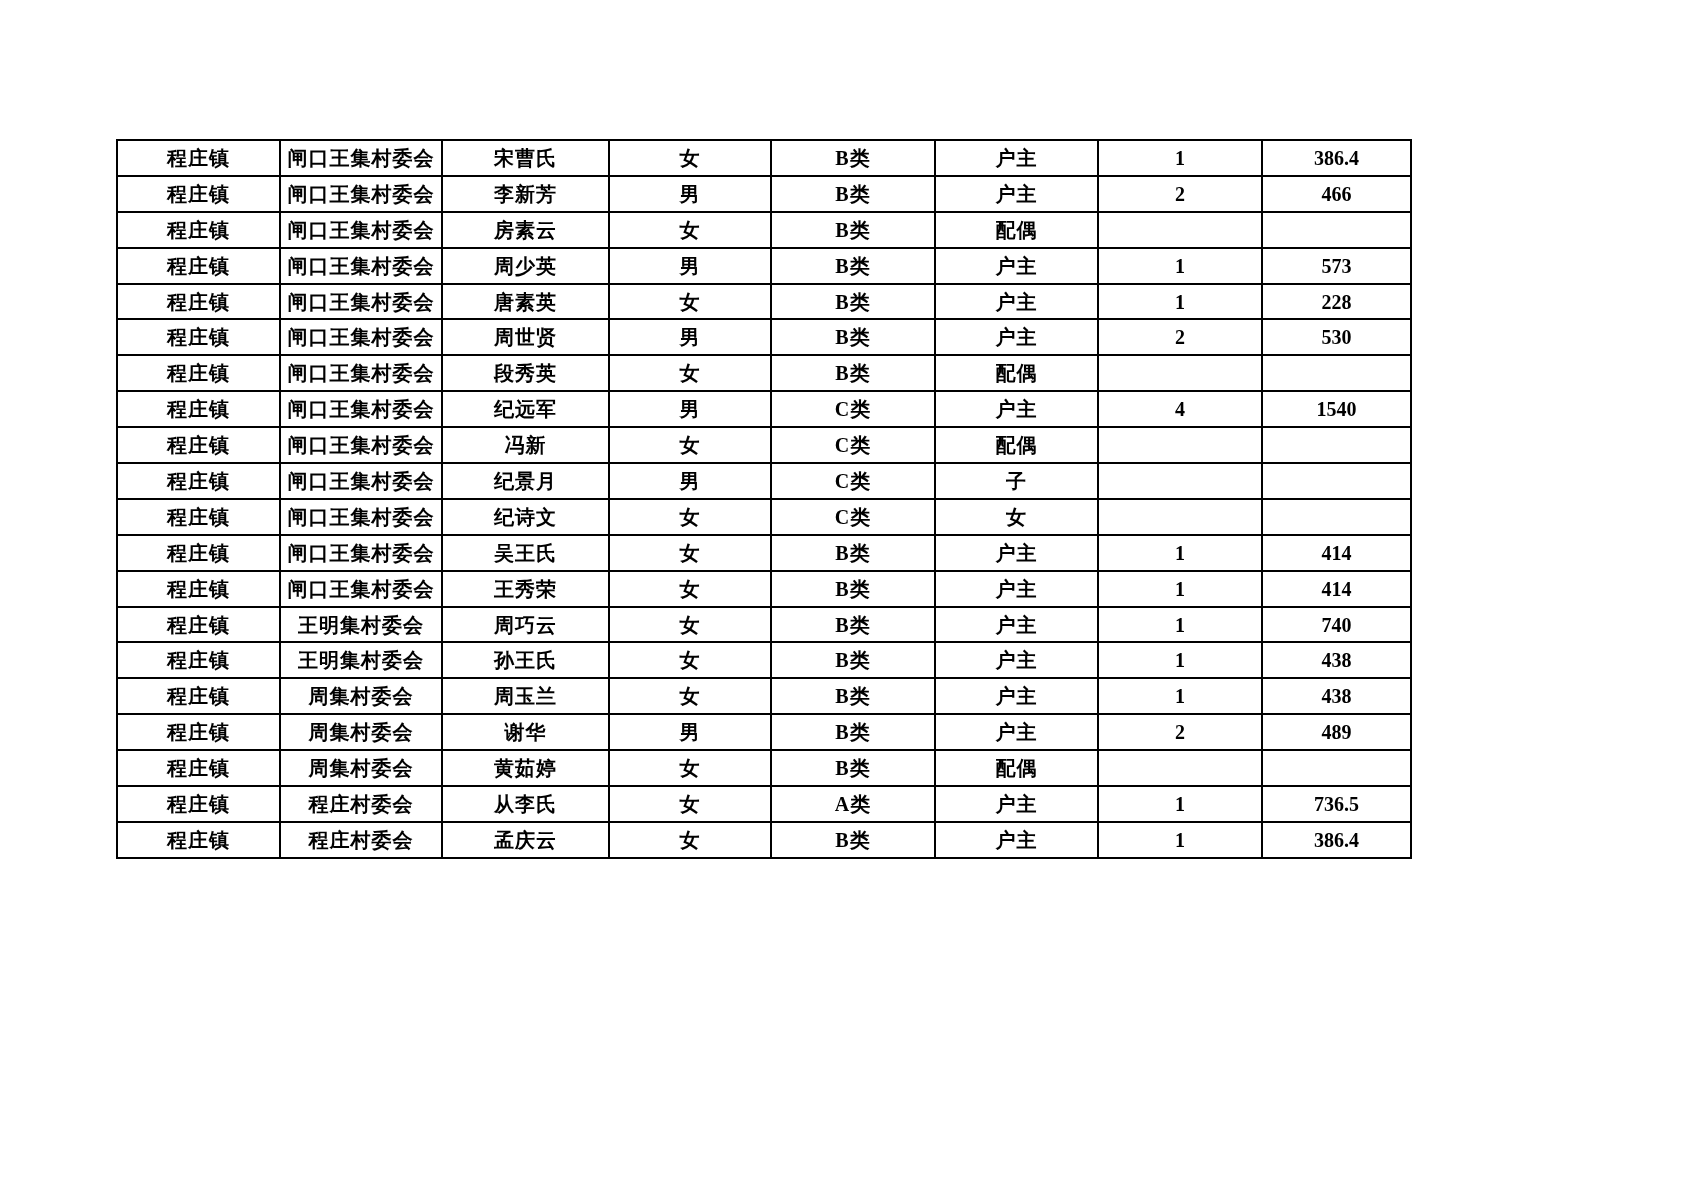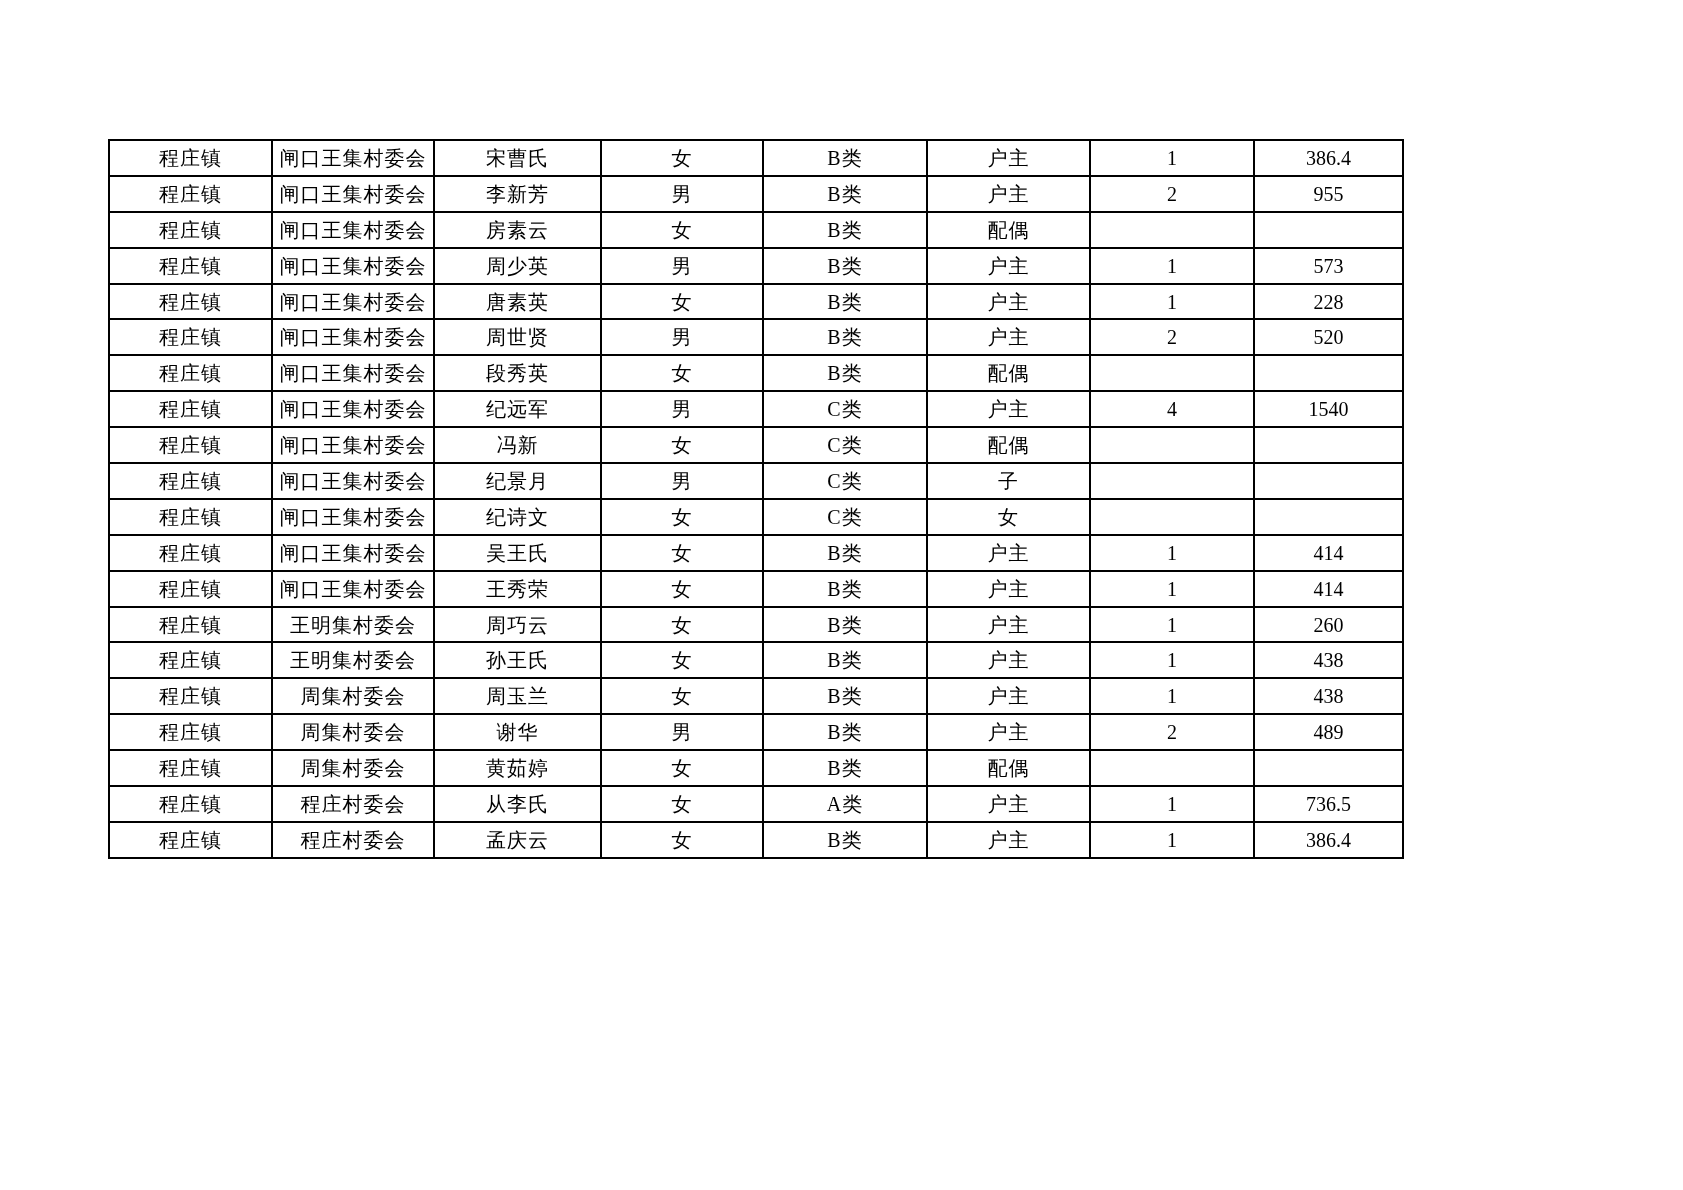--- a/index.html
+++ b/index.html
@@ -14,26 +14,27 @@
     font-family: "Liberation Serif", "DejaVu Serif", serif;
     overflow: hidden;
   }
   .page {
     position: absolute;
     inset: 0;
     background: #ffffff;
   }
   table.data-table {
     position: absolute;
-    left: 108px;
+    left: 116px;
     top: 139px;
     width: 1294px;
     height: 720px;
     border-collapse: collapse;
     table-layout: fixed;
+    font-weight: bold;
   }
   table.data-table td {
     border: 2px solid #000000;
     text-align: center;
     vertical-align: middle;
     font-size: 20px;
     line-height: 1;
     color: #000000;
     padding: 0;
     overflow: hidden;
@@ -72,21 +73,21 @@
   </tr>
 
   <tr>
     <td>程庄镇</td>
     <td>闸口王集村委会</td>
     <td>李新芳</td>
     <td>男</td>
     <td>B类</td>
     <td>户主</td>
     <td class="num">2</td>
-    <td class="num">955</td>
+    <td class="num">466</td>
   </tr>
 
   <tr>
     <td>程庄镇</td>
     <td>闸口王集村委会</td>
     <td>房素云</td>
     <td>女</td>
     <td>B类</td>
     <td>配偶</td>
     <td class="num"></td>
@@ -116,21 +117,21 @@
   </tr>
 
   <tr>
     <td>程庄镇</td>
     <td>闸口王集村委会</td>
     <td>周世贤</td>
     <td>男</td>
     <td>B类</td>
     <td>户主</td>
     <td class="num">2</td>
-    <td class="num">520</td>
+    <td class="num">530</td>
   </tr>
 
   <tr>
     <td>程庄镇</td>
     <td>闸口王集村委会</td>
     <td>段秀英</td>
     <td>女</td>
     <td>B类</td>
     <td>配偶</td>
     <td class="num"></td>
@@ -204,21 +205,21 @@
   </tr>
 
   <tr>
     <td>程庄镇</td>
     <td>王明集村委会</td>
     <td>周巧云</td>
     <td>女</td>
     <td>B类</td>
     <td>户主</td>
     <td class="num">1</td>
-    <td class="num">260</td>
+    <td class="num">740</td>
   </tr>
 
   <tr>
     <td>程庄镇</td>
     <td>王明集村委会</td>
     <td>孙王氏</td>
     <td>女</td>
     <td>B类</td>
     <td>户主</td>
     <td class="num">1</td>

